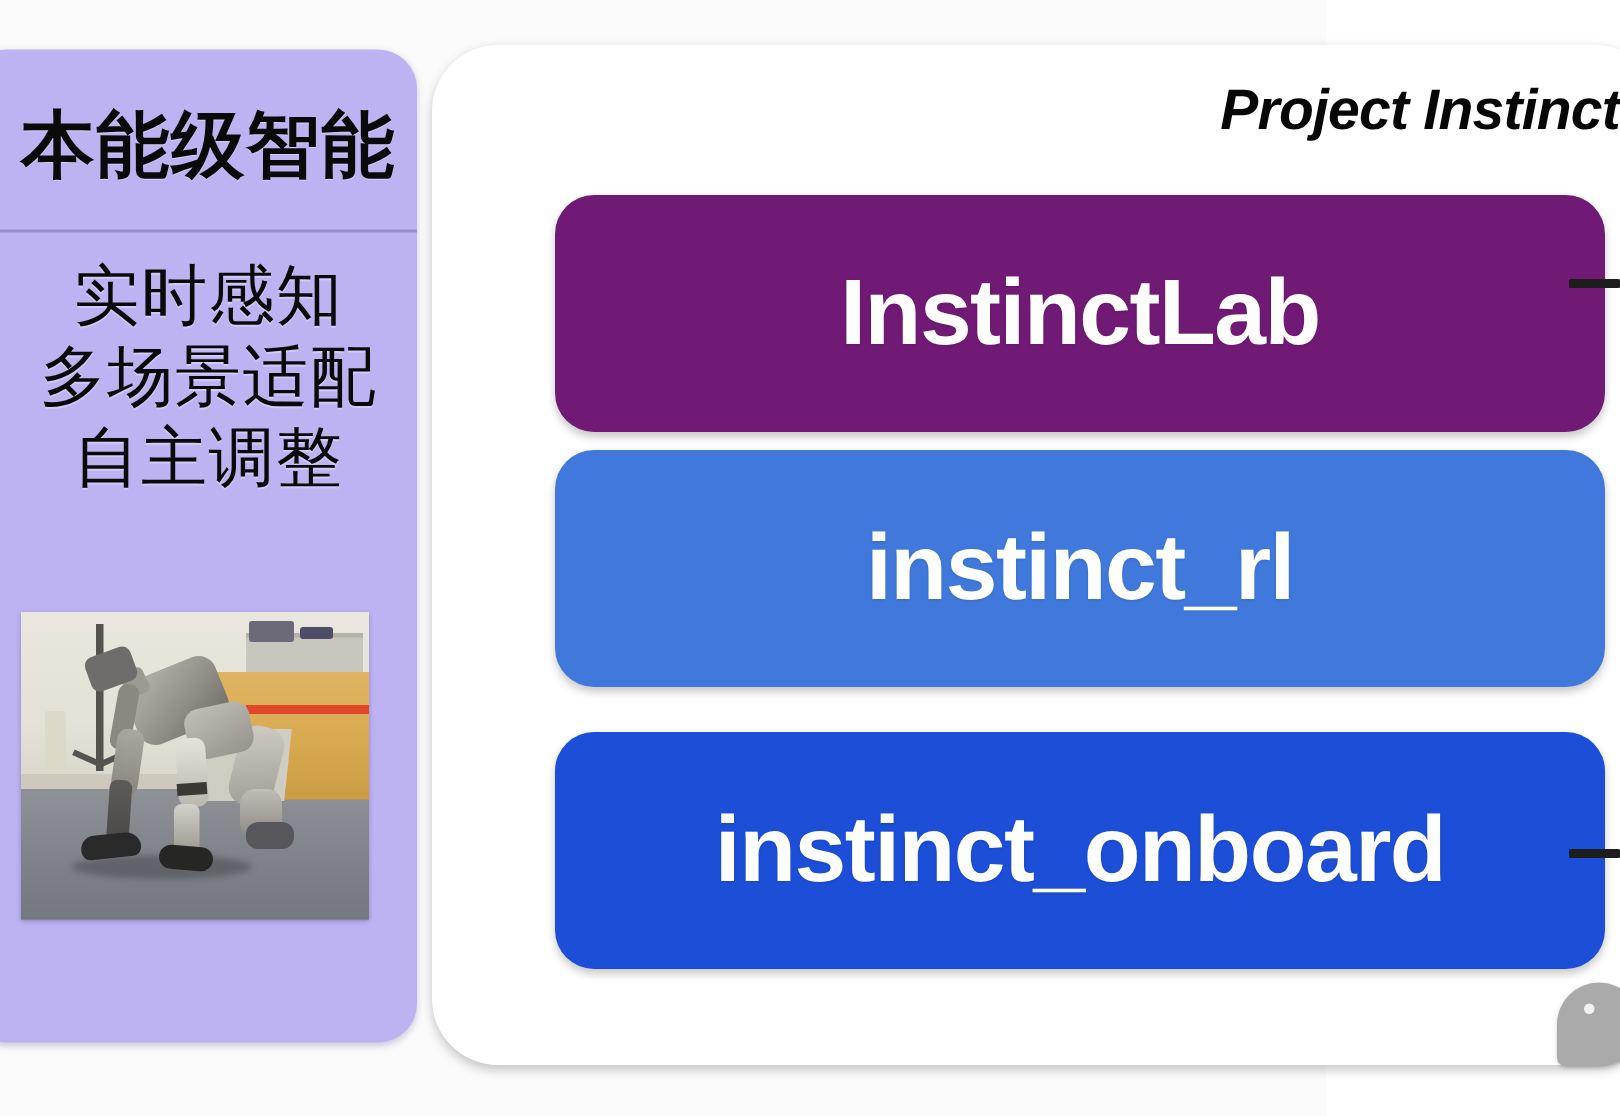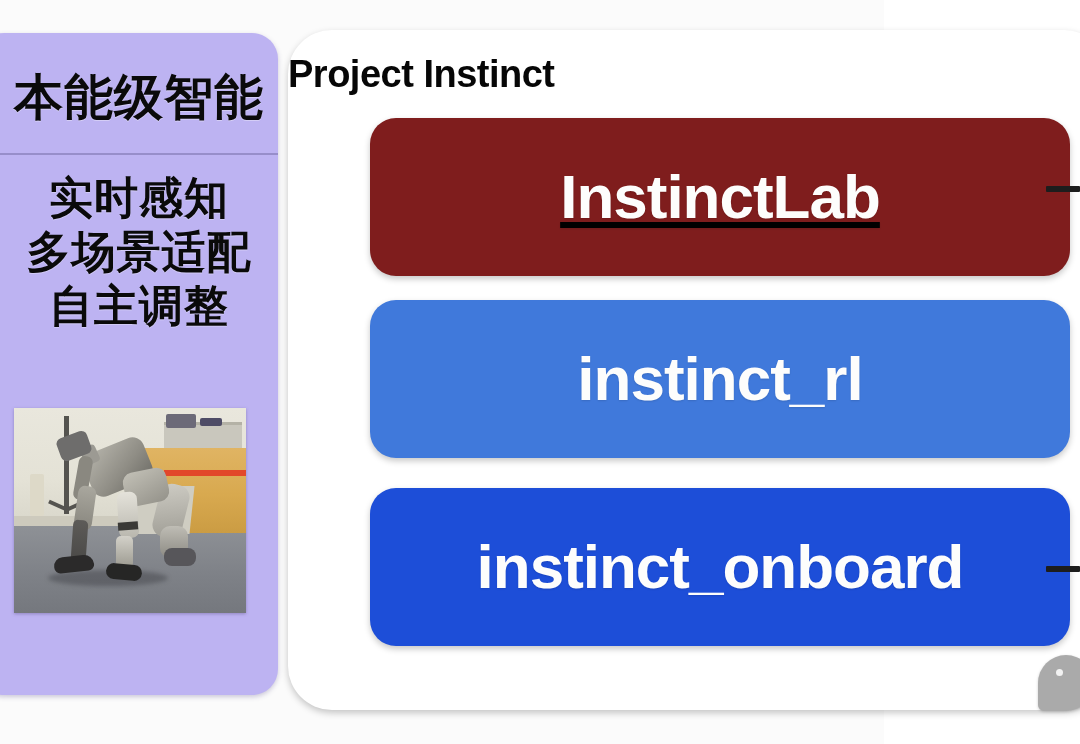--- a/index.html
+++ b/index.html
@@ -64,21 +64,21 @@
   .purple-list {
     position: absolute;
     left: 22px;
     top: 138px;
     width: 278px;
     text-align: center;
   }
 
   .purple-list-item {
     font-size: 44px;
-    font-weight: 700;
+    font-weight: 400;
     color: #0a0a0a;
     line-height: 1.23;
     letter-spacing: 1px;
     text-shadow: 0 1px 0 rgba(255,255,255,0.3);
   }
 
   
   .photo-frame {
     position: absolute;
     left: 36px;
@@ -304,25 +304,26 @@
     background: #ffffff;
     border-radius: 44px;
     box-shadow: 0 3px 7px rgba(0,0,0,0.22);
   }
 
   .card-title {
     position: absolute;
     left: 0;
     top: 23px;
     width: 792px;
-    text-align: left;
+    text-align: right;
     font-size: 38px;
     font-weight: 700;
     color: #070707;
     letter-spacing: -0.5px;
+    font-style: italic;
   }
 
   
   .node {
     position: absolute;
     left: 82px;
     width: 700px;
     height: 158px;
     border-radius: 26px;
     display: flex;
@@ -333,21 +334,21 @@
 
   .node-label {
     font-size: 62px;
     font-weight: 700;
     color: #fdfdfc;
     letter-spacing: -1px;
     line-height: 1;
     text-shadow: 0 1px 2px rgba(0,0,0,0.12);
   }
 
-  .node-orange { top: 88px;  background: #7f1d1d; text-decoration: underline; }
+  .node-orange { top: 100px;  background: #701a75; }
   .node-blue   { top: 270px; background: #4079db; }
   .node-green  { top: 458px; background: #1d4ed8; }
 
   
   .connector {
     position: absolute;
     width: 34px;
     height: 6px;
     background: #1d1d1d;
     border-radius: 1px;

